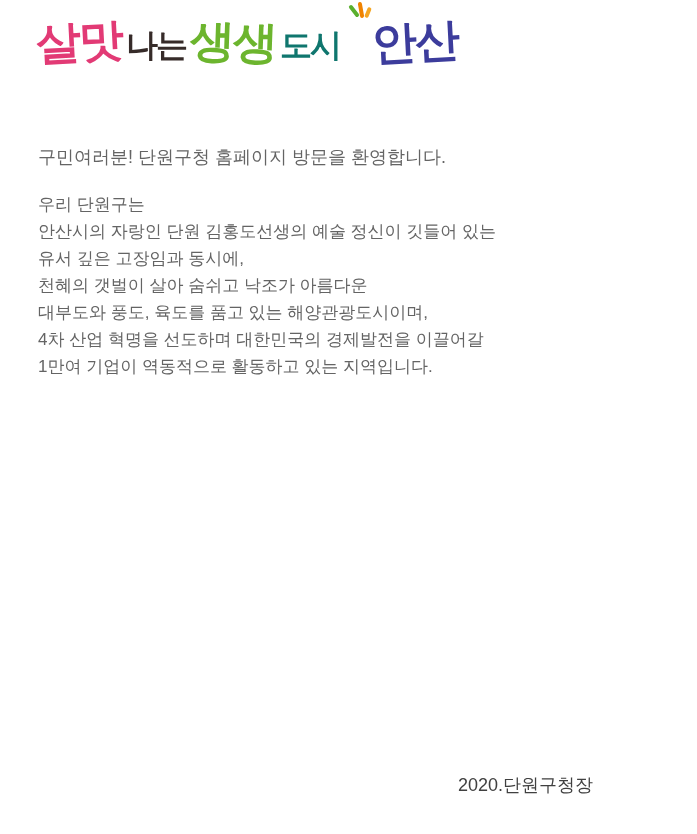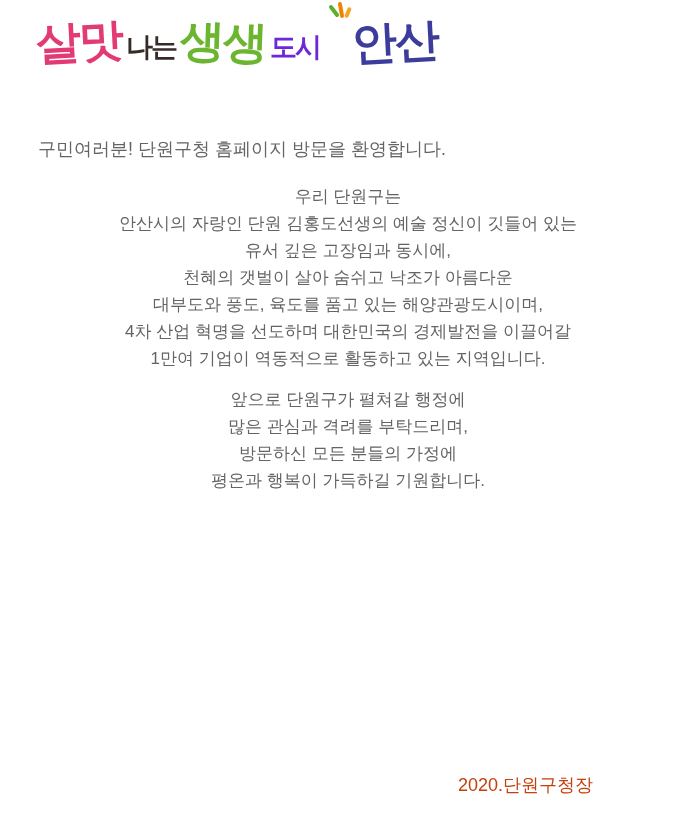--- a/index.html
+++ b/index.html
@@ -29,21 +29,21 @@
     align-items: flex-end;
     white-space: nowrap;
   }
   .logo .seg {
     display: inline-block;
     font-weight: 800;
     letter-spacing: -2px;
     line-height: 1;
   }
   .seg-lg { font-size: 45px; }
-  .seg-sm { font-size: 27px; padding: 0 4px 3px 4px; }
+  .seg-sm { font-size: 32px; padding: 0 4px 3px 4px; }
   .seg-tilt-a { transform: rotate(-3deg); }
   .seg-tilt-b { transform: rotate(2deg); }
 
   .rays {
     display: inline-flex;
     align-items: flex-end;
     gap: 3px;
     margin: 0 2px 46px 8px; 
     height: 16px;
   }
@@ -53,75 +53,70 @@
     border-radius: 2px;
   }
   .ray-1 { height: 14px; transform: rotate(-38deg); }
   .ray-2 { height: 16px; transform: rotate(-10deg); }
   .ray-3 { height: 11px; transform: rotate(22deg); }
 
   
   .content {
     position: absolute;
     left: 38px;
-    top: 136px;
+    top: 144px;
     width: 620px;
     color: #646464;
     font-size: 17px;
     line-height: 27px;
   }
   .intro {
     font-size: 18px;
     margin-bottom: 20px;
     font-weight: 400;
   }
   .para {
     white-space: pre-line;
     margin-bottom: 14px;
-    text-align: center;
   }
 
   .signature {
     position: absolute;
     top: 772px;
     right: 104px;
-    color: #c2410c;
+    color: #404040;
     font-size: 18px;
     line-height: 27px;
     text-align: right;
   }
 </style>
 </head>
 <body>
 
 <div class="page">
 
   <div class="logo">
     <span class="seg seg-lg seg-tilt-a" style="color: rgb(226, 58, 117);">살맛</span>
     <span class="seg seg-sm" style="color: rgb(54, 43, 41);">나는</span>
     <span class="seg seg-lg seg-tilt-b" style="color: rgb(108, 181, 46);">생생</span>
-    <span class="seg seg-sm" style="color: #6d28d9;">도시</span>
+    <span class="seg seg-sm" style="color: #0f766e;">도시</span>
     <span class="rays">
       <span class="ray ray-1" style="background-color: rgb(90, 175, 46);"></span>
       <span class="ray ray-2" style="background-color: rgb(240, 131, 0);"></span>
       <span class="ray ray-3" style="background-color: rgb(245, 166, 35);"></span>
     </span>
     <span class="seg seg-lg seg-tilt-a" style="color: rgb(60, 60, 156);">안산</span>
   </div>
 
   <div class="content">
     <p class="intro">구민여러분! 단원구청 홈페이지 방문을 환영합니다.</p>
     <p class="para">우리 단원구는
 안산시의 자랑인 단원 김홍도선생의 예술 정신이 깃들어 있는
 유서 깊은 고장임과 동시에,
 천혜의 갯벌이 살아 숨쉬고 낙조가 아름다운
 대부도와 풍도, 육도를 품고 있는 해양관광도시이며,
 4차 산업 혁명을 선도하며 대한민국의 경제발전을 이끌어갈
 1만여 기업이 역동적으로 활동하고 있는 지역입니다.</p>
-    <p class="para">앞으로 단원구가 펼쳐갈 행정에
-많은 관심과 격려를 부탁드리며,
-방문하신 모든 분들의 가정에
-평온과 행복이 가득하길 기원합니다.</p>
   </div>
 
   <div class="signature">2020.단원구청장</div>
 
 </div>
 
 </body></html>

